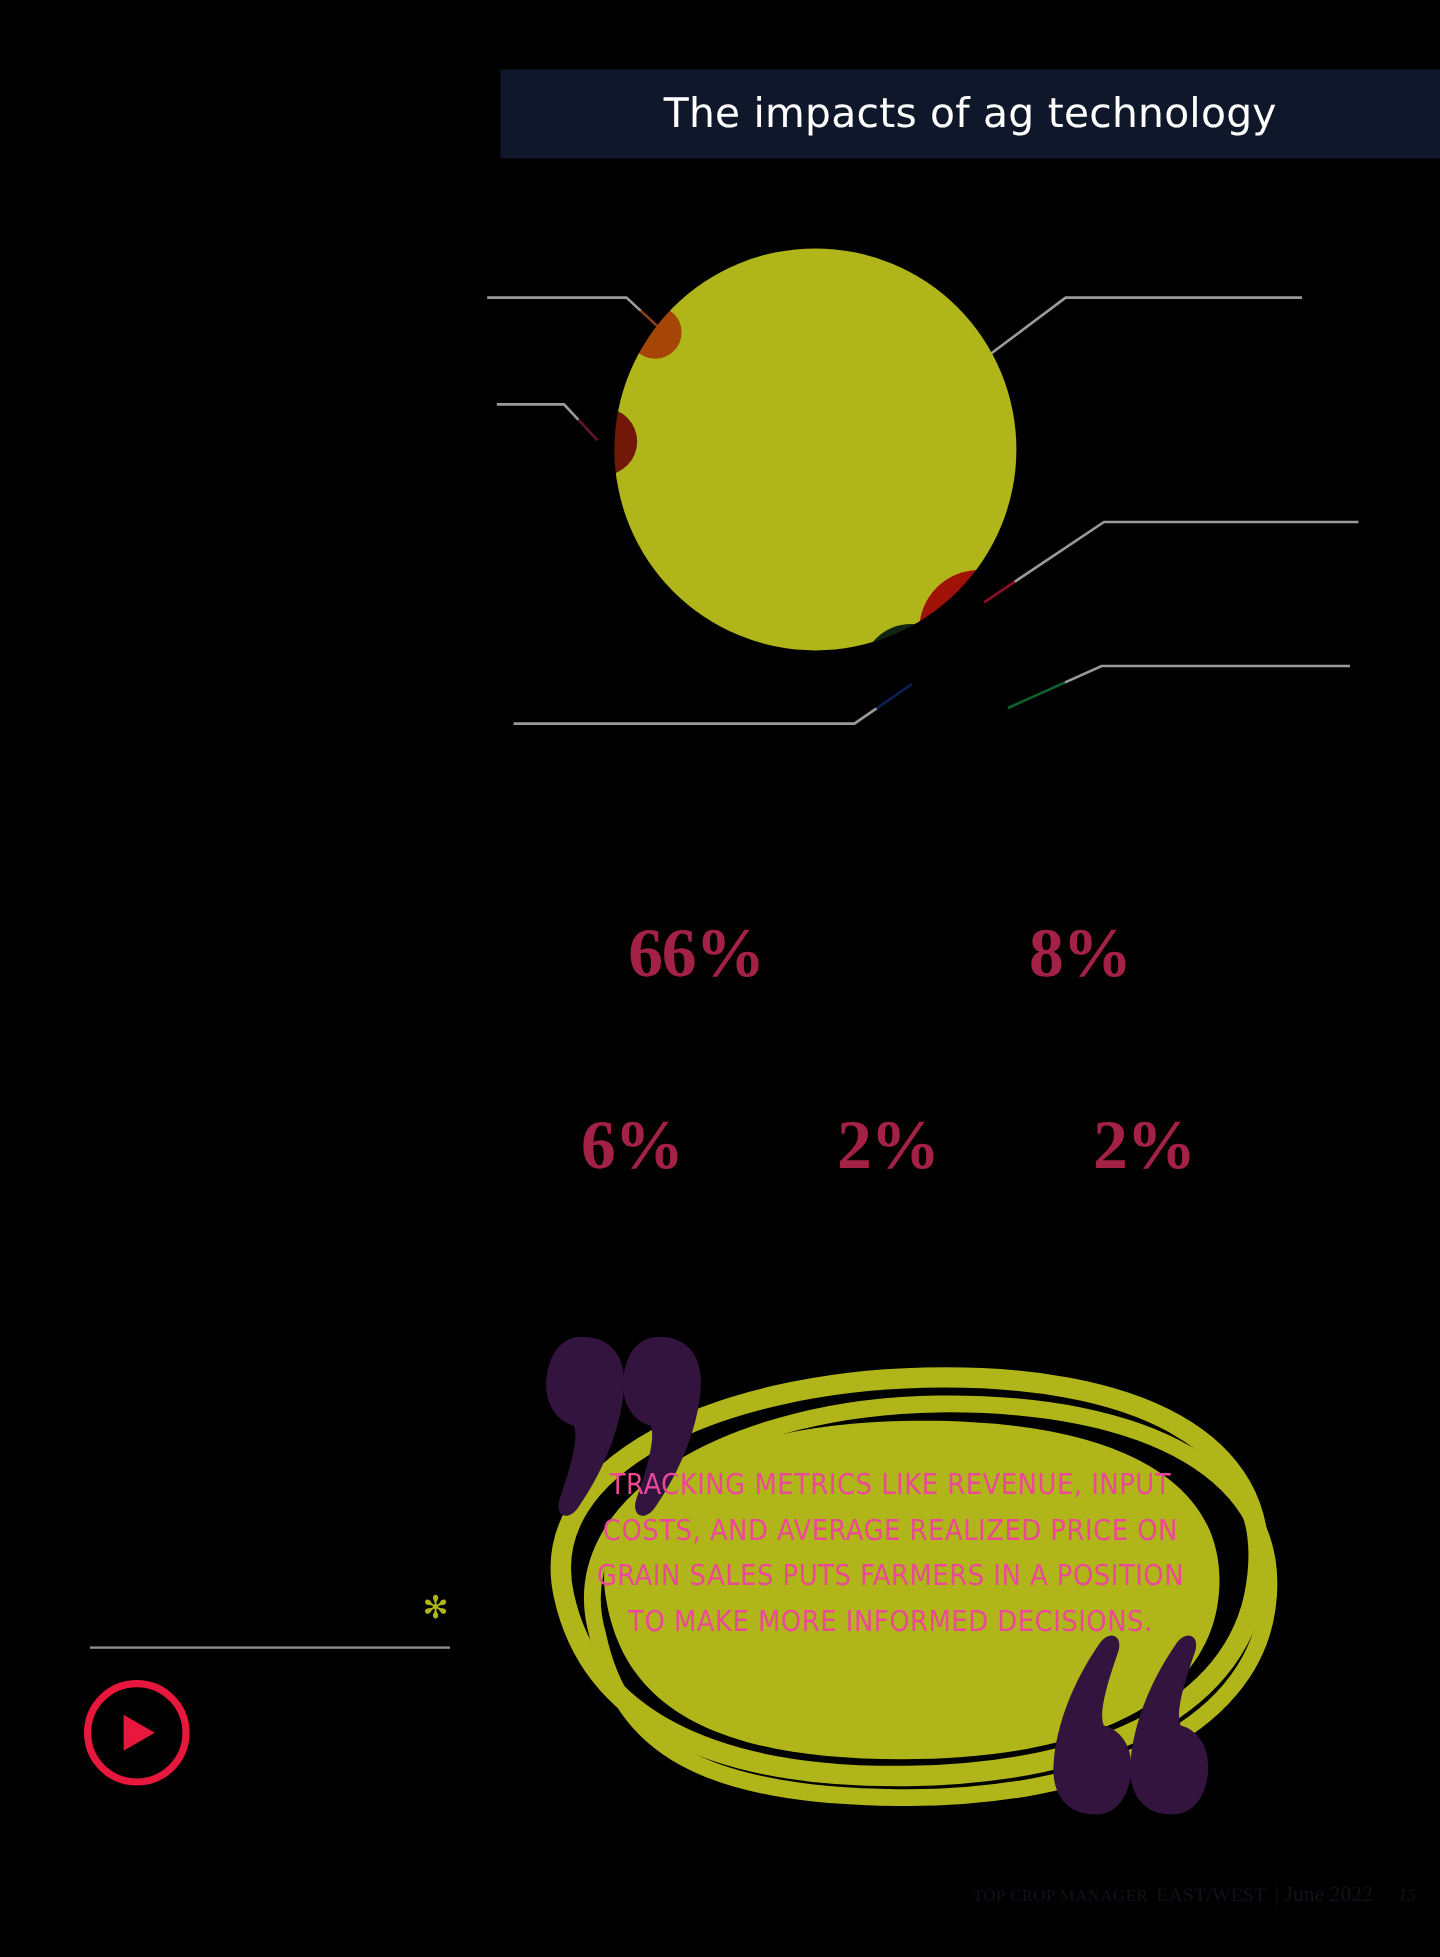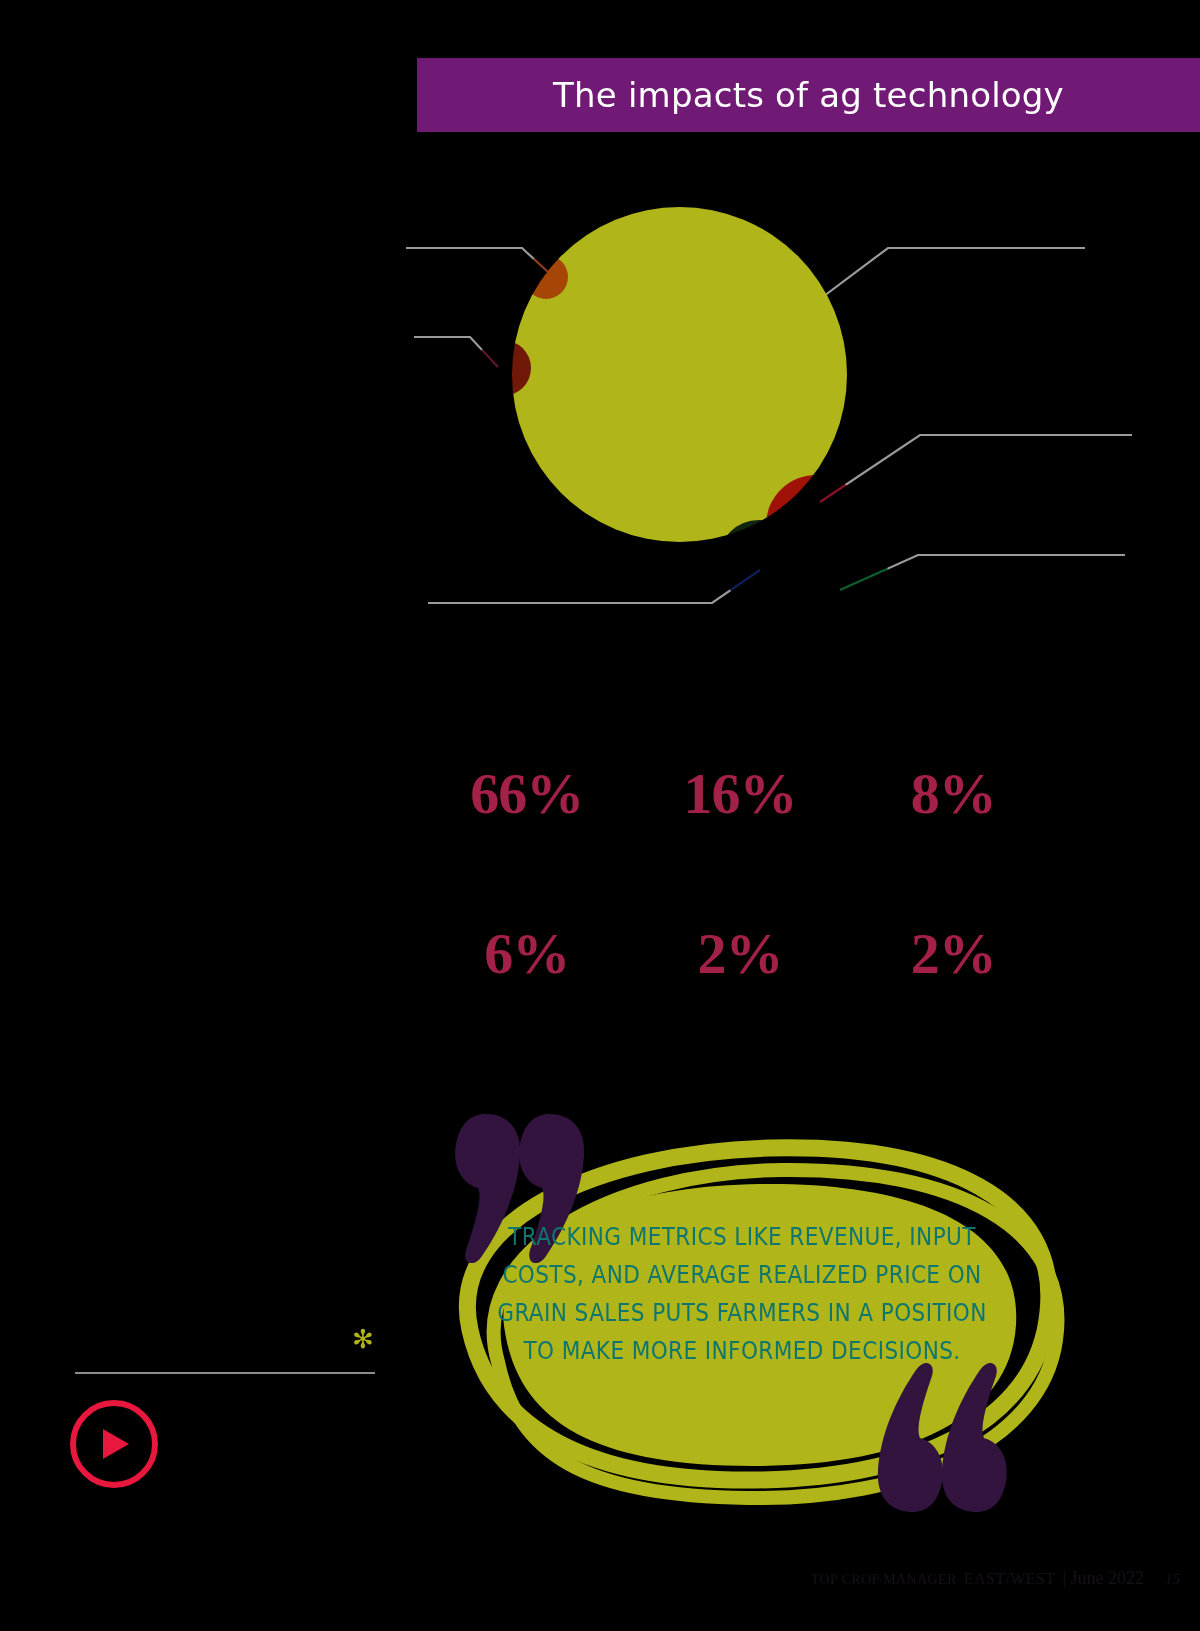--- a/index.html
+++ b/index.html
@@ -5,21 +5,21 @@
   html,body{margin:0;padding:0;background:#000;}
   body{
     width:1200px;height:1631px;position:relative;overflow:hidden;
     font-family:"Liberation Sans", sans-serif;background:#000000;
   }
   .page{position:absolute;inset:0;background:#000000;}
 
   
   .banner{
     position:absolute;left:417px;top:58px;width:783px;height:74px;
-    background:#701a75;display:flex;align-items:center;justify-content:center;
+    background:#0f172a;display:flex;align-items:center;justify-content:center;
   }
   .banner-title{
     color:#ffffff;font-size:34px;letter-spacing:.2px;font-weight:400;
     font-family:"DejaVu Sans", sans-serif;white-space:nowrap;
   }
 
   
   .chart{position:absolute;left:0px;top:150px;width:1200px;height:520px;}
   .bubble{position:absolute;border-radius:50%;}
   .leader{position:absolute;stroke:#9a9a9a;fill:none;stroke-width:2.2;}
@@ -34,21 +34,21 @@
   .pct{
     color:#a32147;font-size:58px;font-weight:700;letter-spacing:-1px;
     font-family:"Liberation Serif", serif;line-height:1;text-align:right;
   }
 
   
   .quote-wrap{position:absolute;left:400px;top:1100px;width:680px;height:420px;}
   .quote-wrap svg{position:absolute;left:0;top:0;width:680px;height:420px;overflow:visible;}
   .quote-text{
     position:absolute;left:92px;top:118px;width:500px;text-align:center;
-    color:#0f766e;font-size:24px;line-height:38px;font-weight:400;
+    color:#ec4899;font-size:24px;line-height:38px;font-weight:400;
     font-family:"DejaVu Sans Condensed","Liberation Sans Narrow","Liberation Sans", sans-serif;
     letter-spacing:.4px;text-transform:uppercase;font-stretch:condensed;
   }
 
   
   .divider{position:absolute;left:75px;top:1372px;width:300px;height:2px;background:#8c8c8c;}
   .asterisk{position:absolute;left:352px;top:1328px;width:22px;height:22px;color:#b0b51a;
     font-size:26px;line-height:22px;text-align:center;}
   .play-btn{
     position:absolute;left:70px;top:1400px;width:88px;height:88px;border-radius:50%;
@@ -108,23 +108,20 @@
     <div class="bubble" style="left:818px;top:388px;width:70px;height:70px;background:#10a04b;mix-blend-mode:multiply;"></div>
   </div>
 
   <div class="stats">
 
     <div class="stat-row r1">
       <div class="stat-cell">
         <span class="pct">66%</span>
       </div>
       <div class="stat-cell">
-        <span class="pct">16%</span>
-      </div>
-      <div class="stat-cell">
         <span class="pct">8%</span>
       </div>
     </div>
 
     <div class="stat-row r2">
       <div class="stat-cell">
         <span class="pct">6%</span>
       </div>
       <div class="stat-cell">
         <span class="pct">2%</span>

